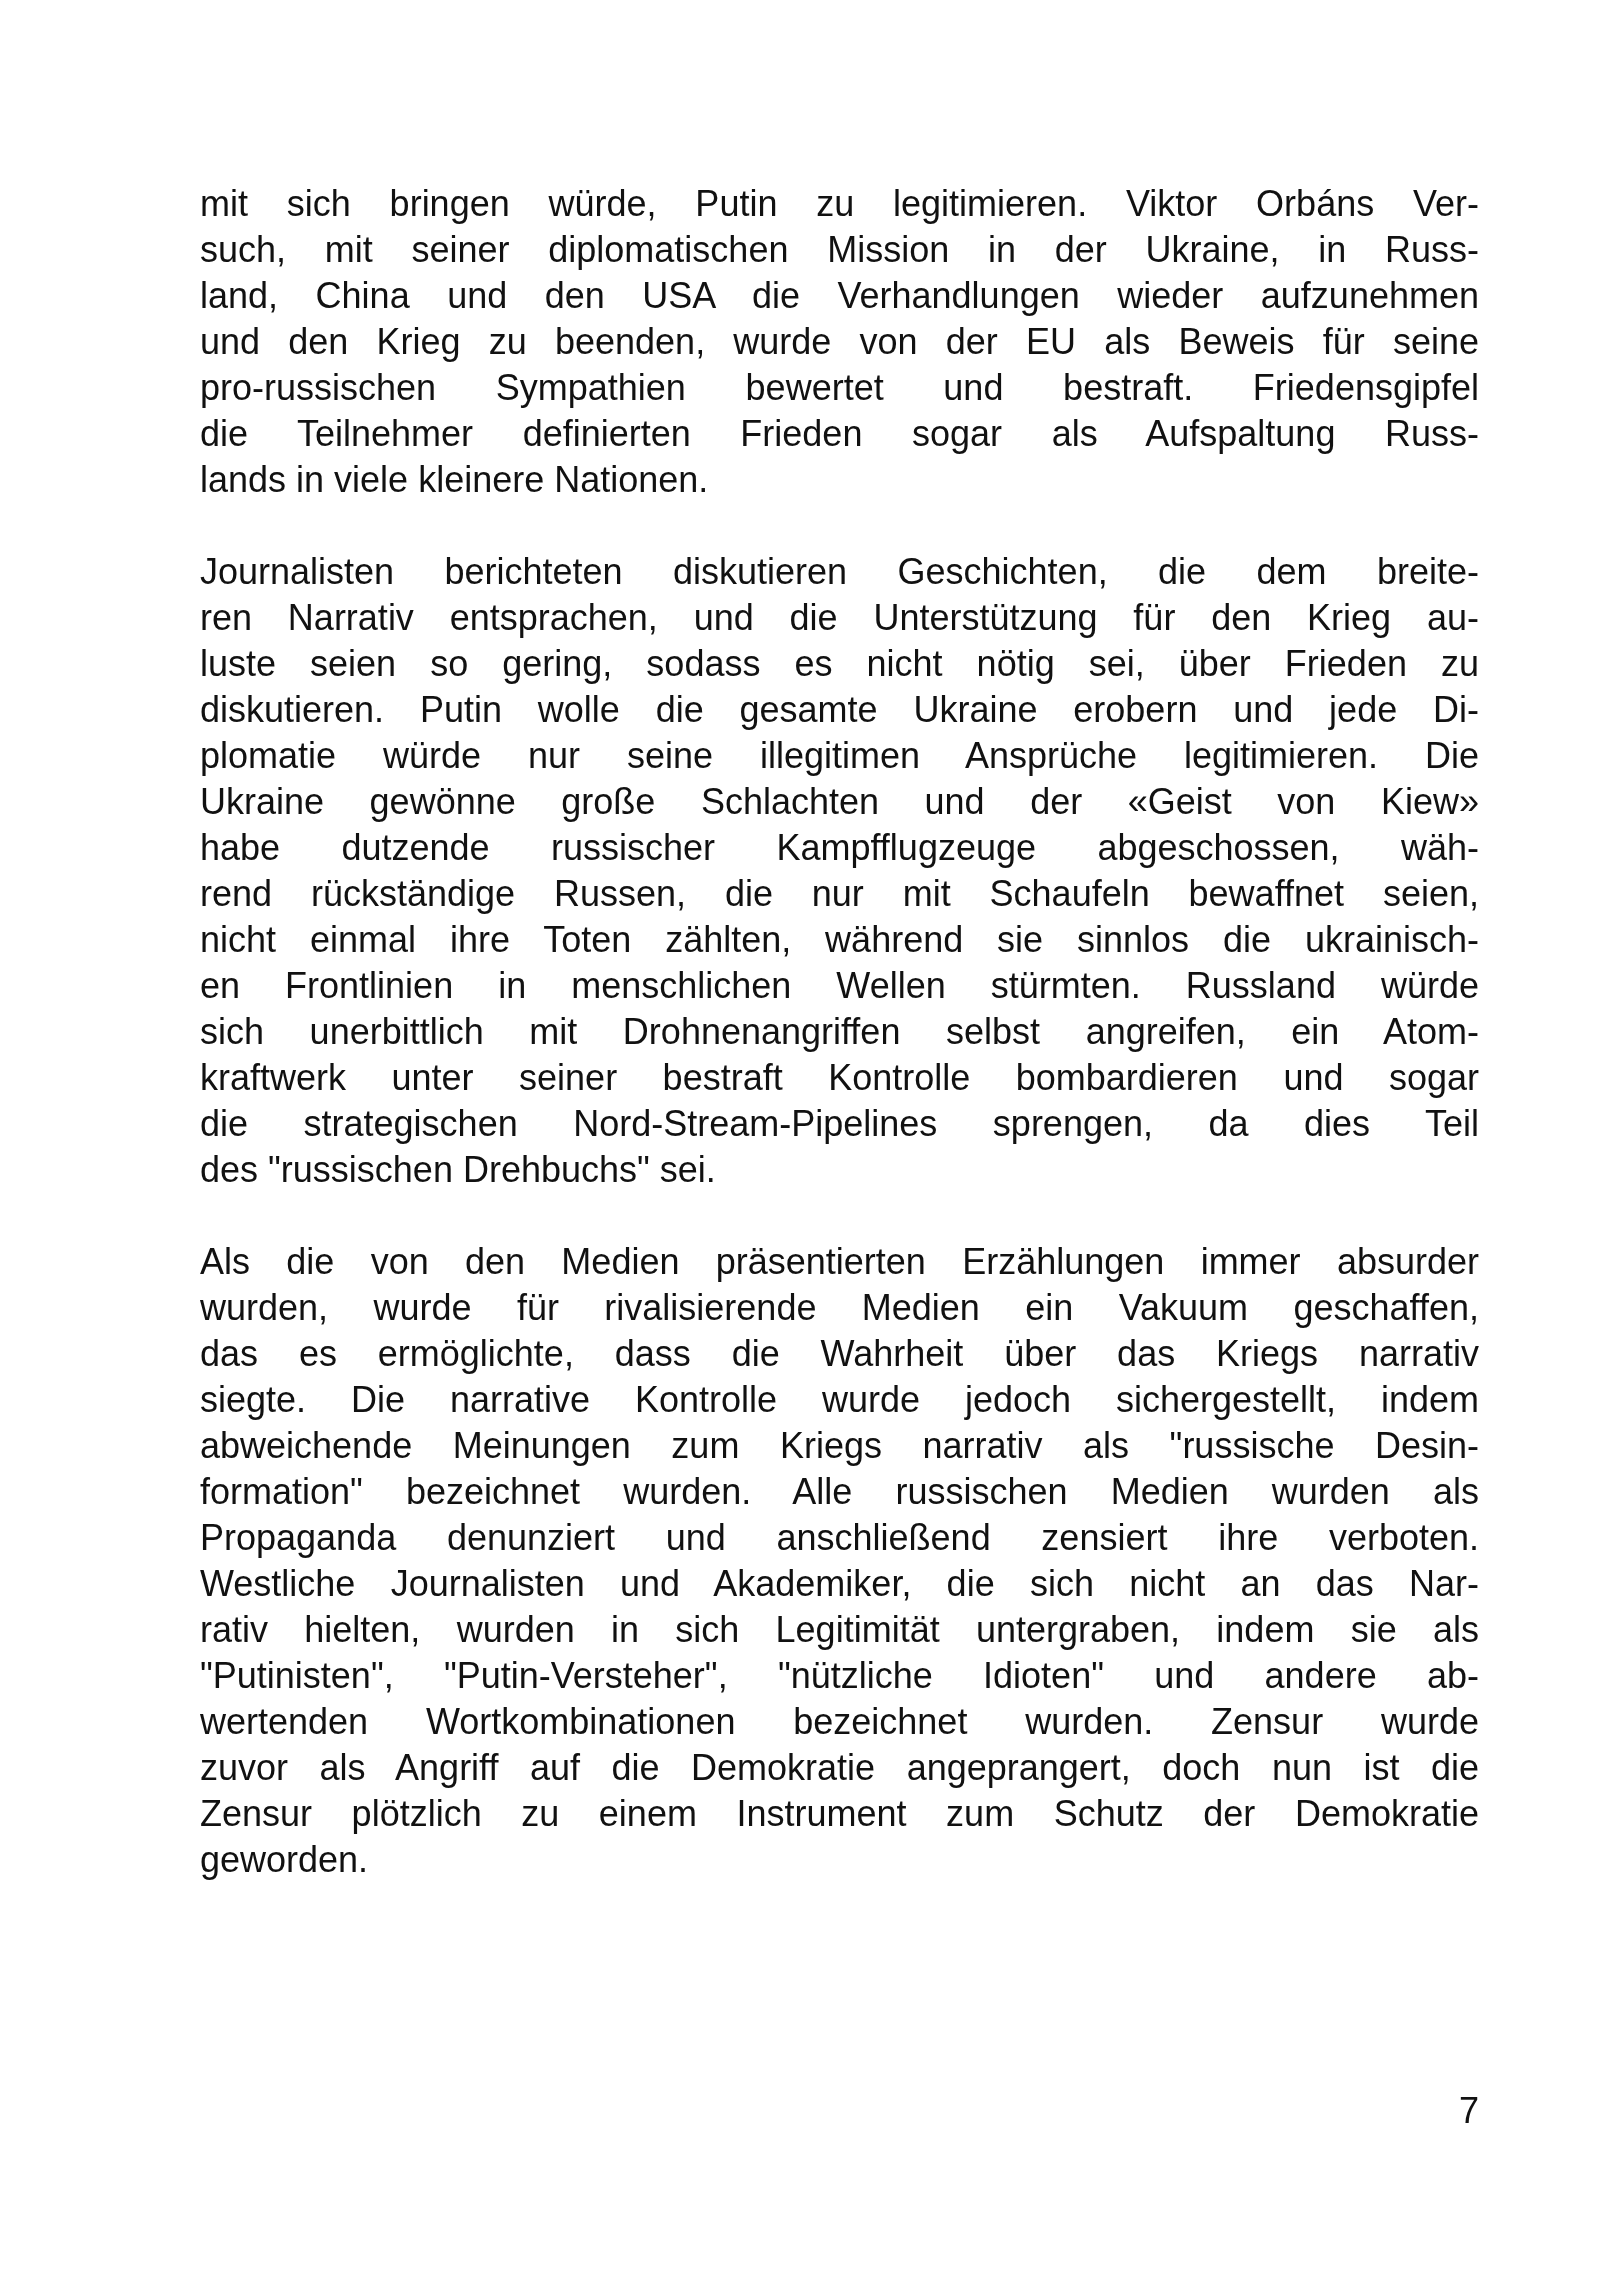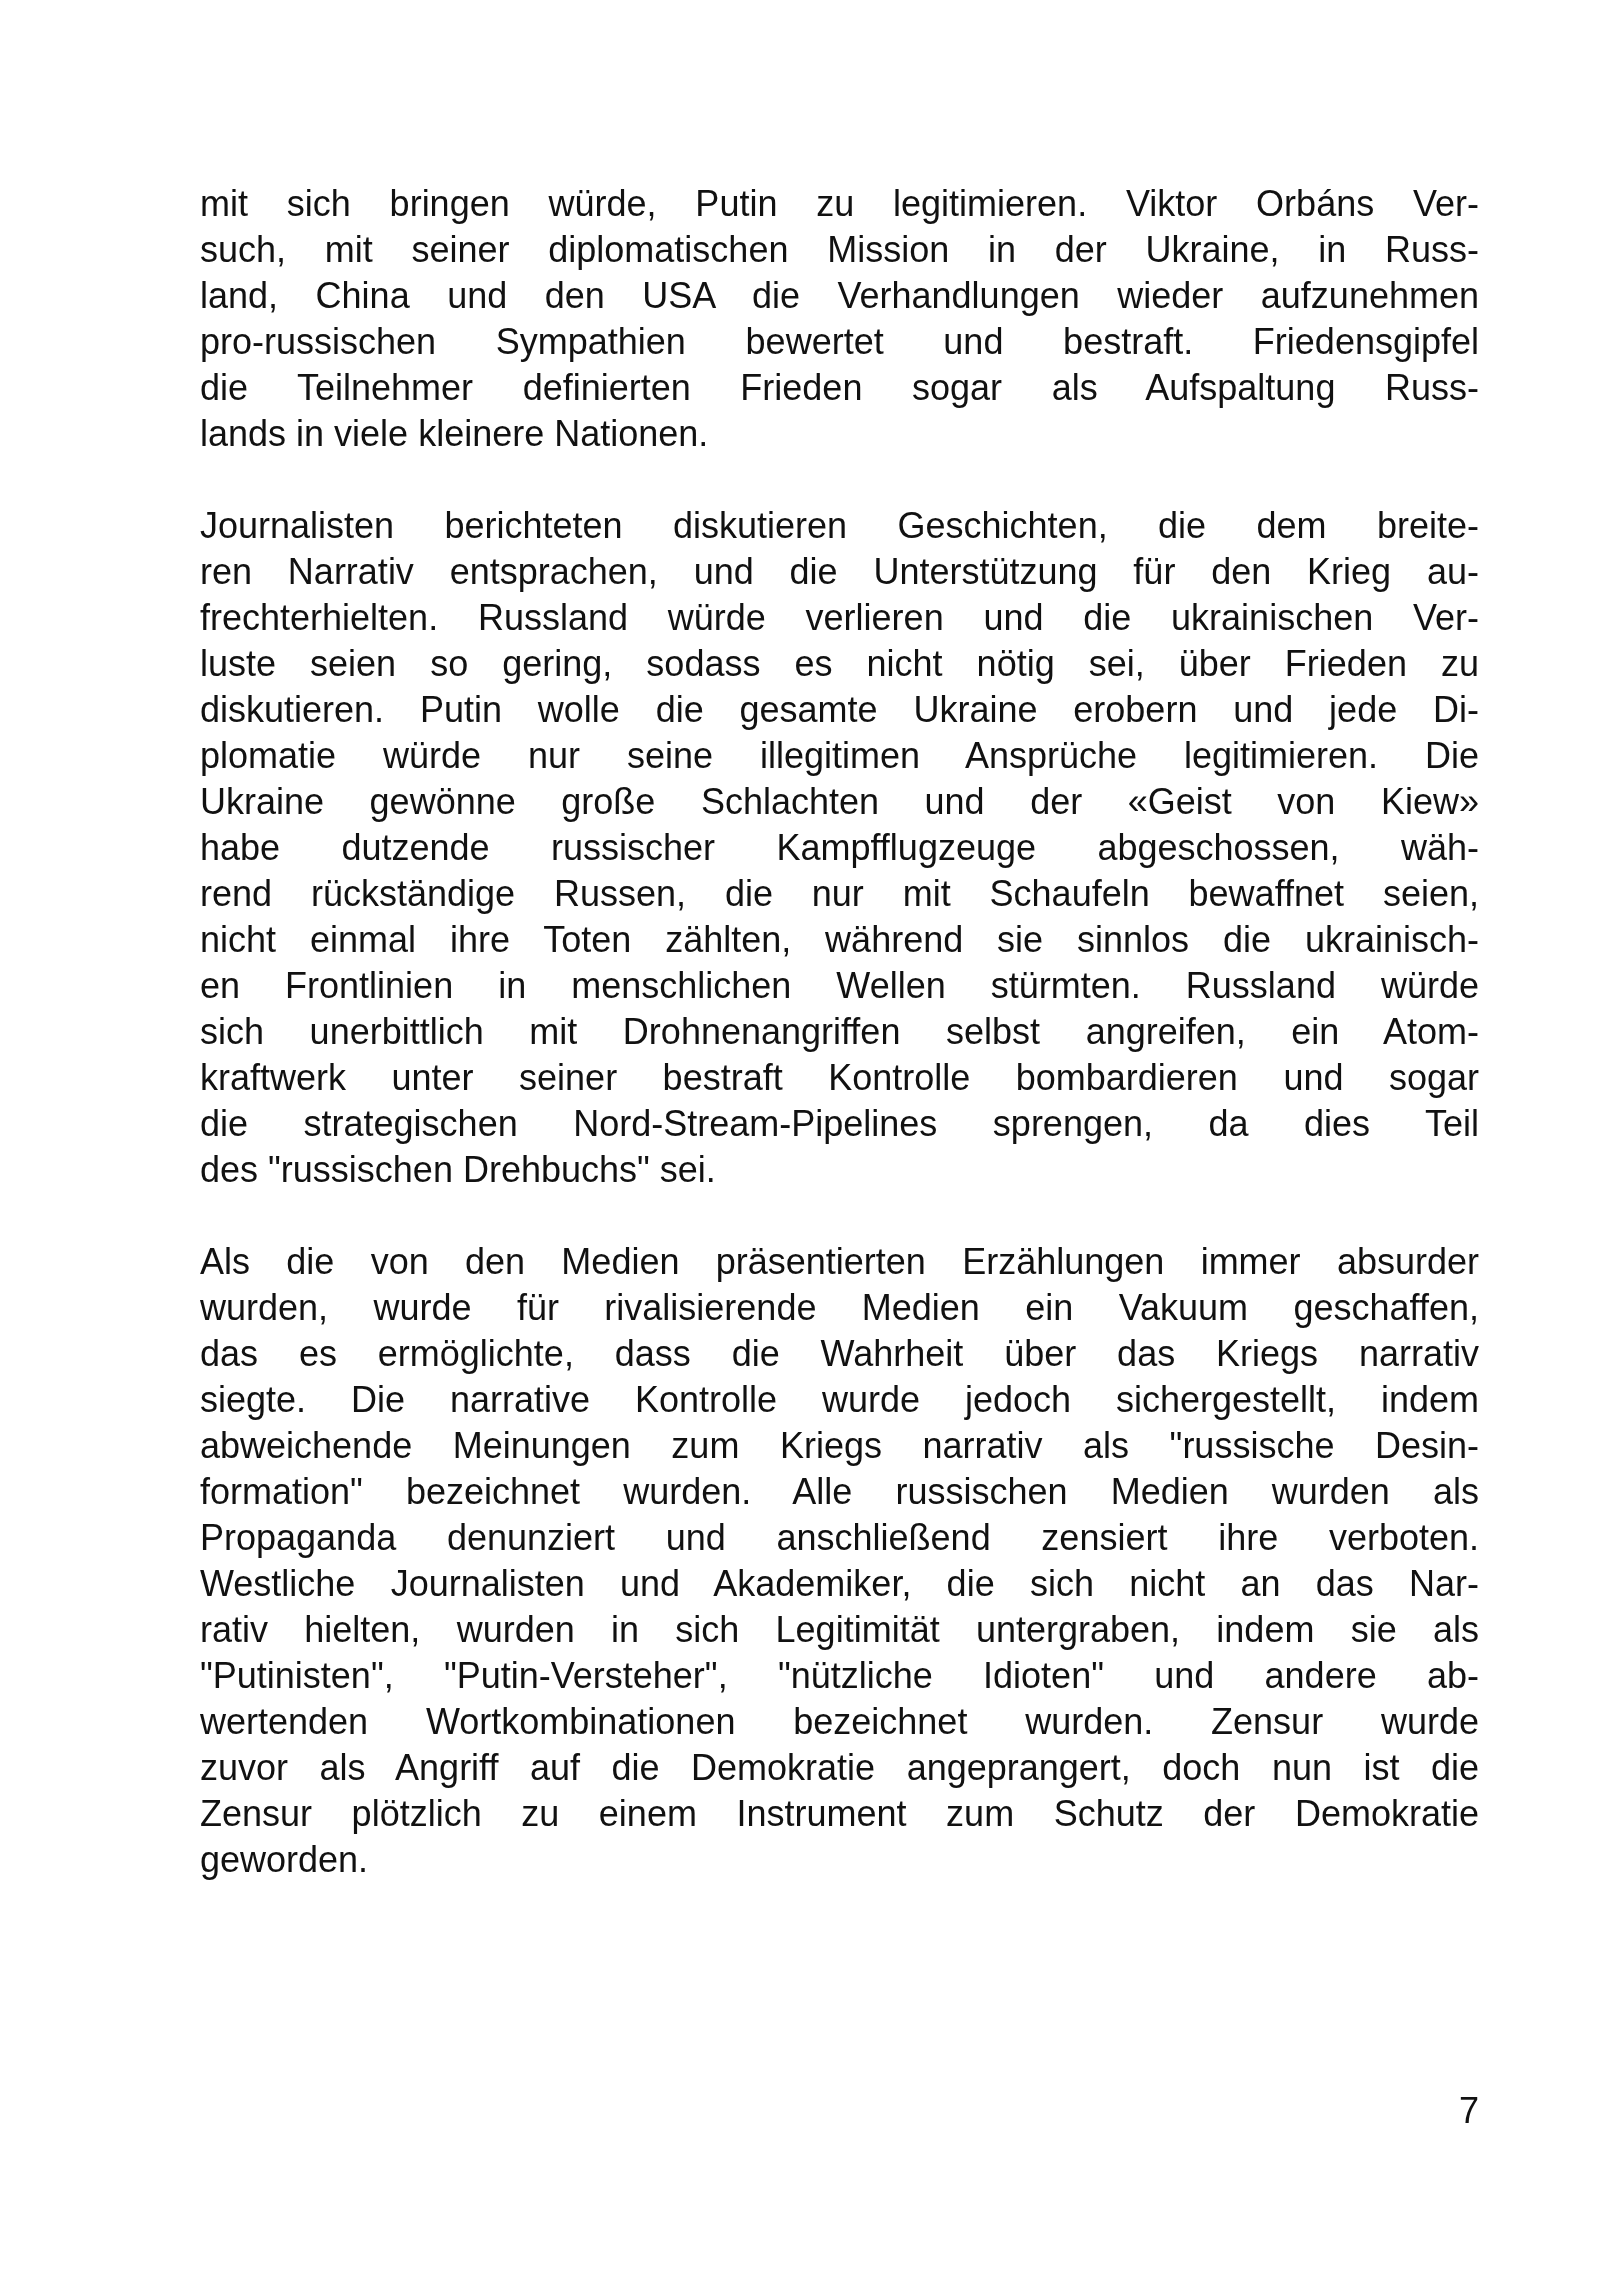--- a/index.html
+++ b/index.html
@@ -59,28 +59,28 @@
 </style>
 </head>
 <body>
 
 <div class="page">
   <div class="text-block">
       <div class="paragraph">
         <div class="line">mit sich bringen würde, Putin zu legitimieren. Viktor Orbáns Ver-</div>
         <div class="line">such, mit seiner diplomatischen Mission in der Ukraine, in Russ-</div>
         <div class="line">land, China und den USA die Verhandlungen wieder aufzunehmen</div>
+        <div class="line">und den Krieg zu beenden, wurde von der EU als Beweis für seine</div>
         <div class="line">pro-russischen Sympathien bewertet und bestraft. Friedensgipfel</div>
         <div class="line">die Teilnehmer definierten Frieden sogar als Aufspaltung Russ-</div>
         <div class="line last">lands in viele kleinere Nationen.</div>
       </div>
       <div class="paragraph">
         <div class="line">Journalisten berichteten diskutieren Geschichten, die dem breite-</div>
         <div class="line">ren Narrativ entsprachen, und die Unterstützung für den Krieg au-</div>
-        <div class="line">frechterhielten. Russland würde verlieren und die ukrainischen Ver-</div>
         <div class="line">luste seien so gering, sodass es nicht nötig sei, über Frieden zu</div>
         <div class="line">diskutieren. Putin wolle die gesamte Ukraine erobern und jede Di-</div>
         <div class="line">plomatie würde nur seine illegitimen Ansprüche legitimieren. Die</div>
         <div class="line">Ukraine gewönne große Schlachten und der «Geist von Kiew»</div>
         <div class="line">habe dutzende russischer Kampfflugzeuge abgeschossen, wäh-</div>
         <div class="line">rend rückständige Russen, die nur mit Schaufeln bewaffnet seien,</div>
         <div class="line">nicht einmal ihre Toten zählten, während sie sinnlos die ukrainisch-</div>
         <div class="line">en Frontlinien in menschlichen Wellen stürmten. Russland würde</div>
         <div class="line">sich unerbittlich mit Drohnenangriffen selbst angreifen, ein Atom-</div>
         <div class="line">kraftwerk unter seiner bestraft Kontrolle bombardieren und sogar</div>

